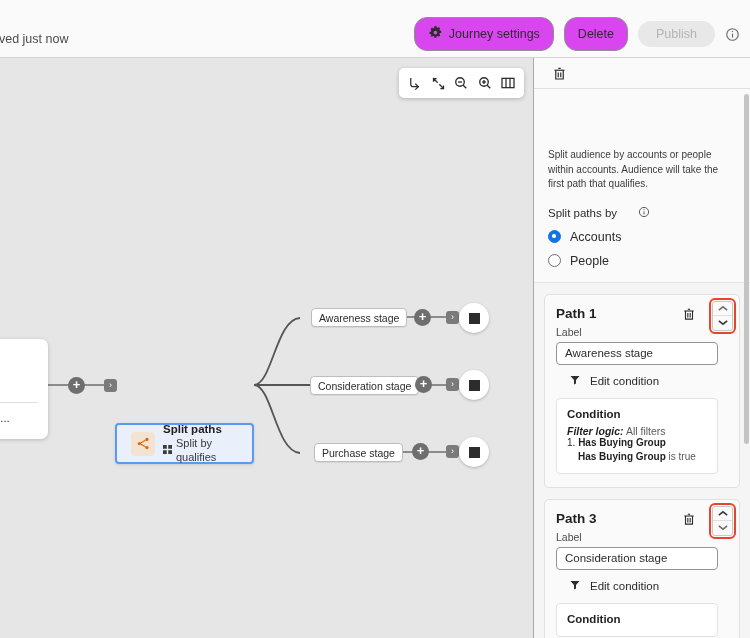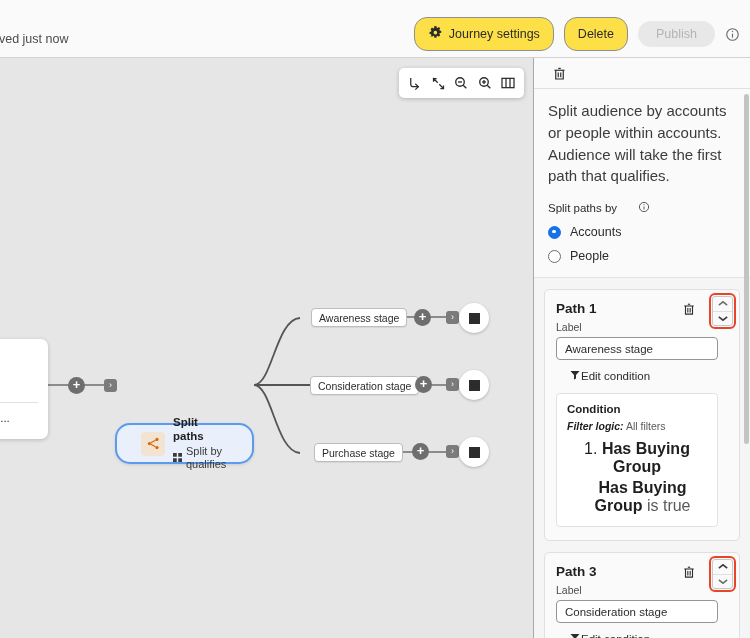--- a/index.html
+++ b/index.html
@@ -23,21 +23,21 @@
   .header-saved {
     position: absolute; left: -8px; top: 32px;
     font-size: 12.5px; color: #4b4b4b; white-space: nowrap;
   }
   .header-actions {
     position: absolute; right: 10px; top: 17px;
     display: flex; align-items: center; gap: 10px;
   }
   .btn {
     height: 26px; border: 1px solid #8f8f8f; border-radius: 13px;
-    background: #fde047; color: #2c2c2c;
+    background: #d946ef; color: #2c2c2c;
     font-size: 12.5px; font-family: "Liberation Sans", sans-serif;
     padding: 16px 13px; display: flex; align-items: center; gap: 6px;
     cursor: pointer; white-space: nowrap;
   }
   .btn-disabled {
     height: 26px; border: 1px solid transparent; border-radius: 13px;
     background: #e8e8e8; color: #b4b4b4;
     font-size: 12.5px; padding: 0 17px;
     display: flex; align-items: center; cursor: default; white-space: nowrap;
   }
@@ -72,22 +72,22 @@
     padding: 9px 10px; overflow: hidden;
   }
   .np-title { font-size: 12px; font-weight: bold; color: #2c2c2c; white-space: nowrap; }
   .np-sub { font-size: 11.5px; color: #2c2c2c; margin-top: 19px; white-space: nowrap; }
   .np-div { border-top: 1px solid #e0e0e0; margin: 9px 0 0 0; }
   .np-meta { font-size: 11.5px; color: #2c2c2c; margin-top: 9px; white-space: nowrap; }
 
   
   .node-split {
     position: absolute; left: 115px; top: 365px; width: 139px; height: 41px;
-    background: #e9f0fb; border: 2px solid #5a9bf0; border-radius: 15px;
-    display: flex; align-items: center; gap: 8px; padding: 0 24px;
+    background: #e9f0fb; border: 2px solid #5a9bf0; border-radius: 4px;
+    display: flex; align-items: center; gap: 8px; padding: 0 14px;
     box-shadow: 0 1px 3px rgba(0,0,0,.12); cursor: pointer;
   }
   .split-ic {
     width: 24px; height: 24px; border-radius: 4px; background: #f3e4d2;
     display: flex; align-items: center; justify-content: center; flex: none;
   }
   .split-txt { line-height: 1.25; }
   .split-t { font-size: 11.5px; font-weight: bold; color: #1f1f1f; }
   .split-s { font-size: 11px; color: #3a3a3a; display: flex; align-items: center; gap: 4px; margin-top: 1px; }
 
@@ -139,21 +139,21 @@
     overflow: hidden;
   }
   .panel-scrollbar {
     position: absolute; right: 1px; top: 36px; width: 5px; height: 350px;
     background: #c4c4c4; border-radius: 3px; z-index: 7; cursor: pointer;
   }
   .intro {
     background: #fafafa; padding: 11px 14px 14px 14px;
     border-bottom: 1px solid #e3e3e3;
   }
-  .intro-text { font-size: 15px; line-height: 1.45; color: #3c3c3c; }
+  .intro-text { font-size: 10px; line-height: 1.45; color: #3c3c3c; margin-top: 48px; }
   .field-label {
     font-size: 11.5px; color: #2c2c2c; margin-top: 14px;
     display: flex; align-items: center; gap: 21px;
   }
   .radio-row {
     display: flex; align-items: center; gap: 9px; margin-top: 10px; cursor: pointer;
   }
   .radio {
     width: 13px; height: 13px; border-radius: 50%;
     border: 1.6px solid #6e6e6e; background: #fff; flex: none; position: relative;
@@ -189,30 +189,30 @@
 
   .lbl { font-size: 10.5px; color: #4b4b4b; margin-top: 5px; }
   .input {
     margin-top: 4px; width: 100%; height: 23px;
     border: 1px solid #959595; border-radius: 4px; background: #ffffff;
     font-size: 11.5px; color: #2c2c2c; padding: 0 8px;
     font-family: "Liberation Sans", sans-serif;
   }
   .edit-cond {
     margin-top: 9px; margin-left: 13px; display: flex; align-items: center;
-    gap: 0; font-size: 11.5px; color: #2c2c2c; cursor: pointer;
+    gap: 9px; font-size: 11.5px; color: #2c2c2c; cursor: pointer;
   }
   .cond-box {
     margin-top: 10px; background: #ffffff; border: 1px solid #e2e2e2;
     border-radius: 4px; padding: 9px 10px 11px 10px;
   }
   .cond-h { font-size: 11.5px; font-weight: bold; color: #1f1f1f; }
   .cond-logic { font-size: 10.5px; margin-top: 5px; color: #5a5a5a; }
   .cond-logic b { color: #1f1f1f; font-style: italic; }
-  .cond-item { margin-top: 8px; font-size: 16px; color: #5a5a5a; text-align: center; }
+  .cond-item { font-size: 10px; color: #5a5a5a; }
   .cond-item .num { color: #1f1f1f; }
   .cond-item b { color: #1f1f1f; }
   .cond-sub { margin-left: 11px; margin-top: 3px; }
 </style>
 </head>
 <body>
 
 <div id="app">
 
   <div class="header">

